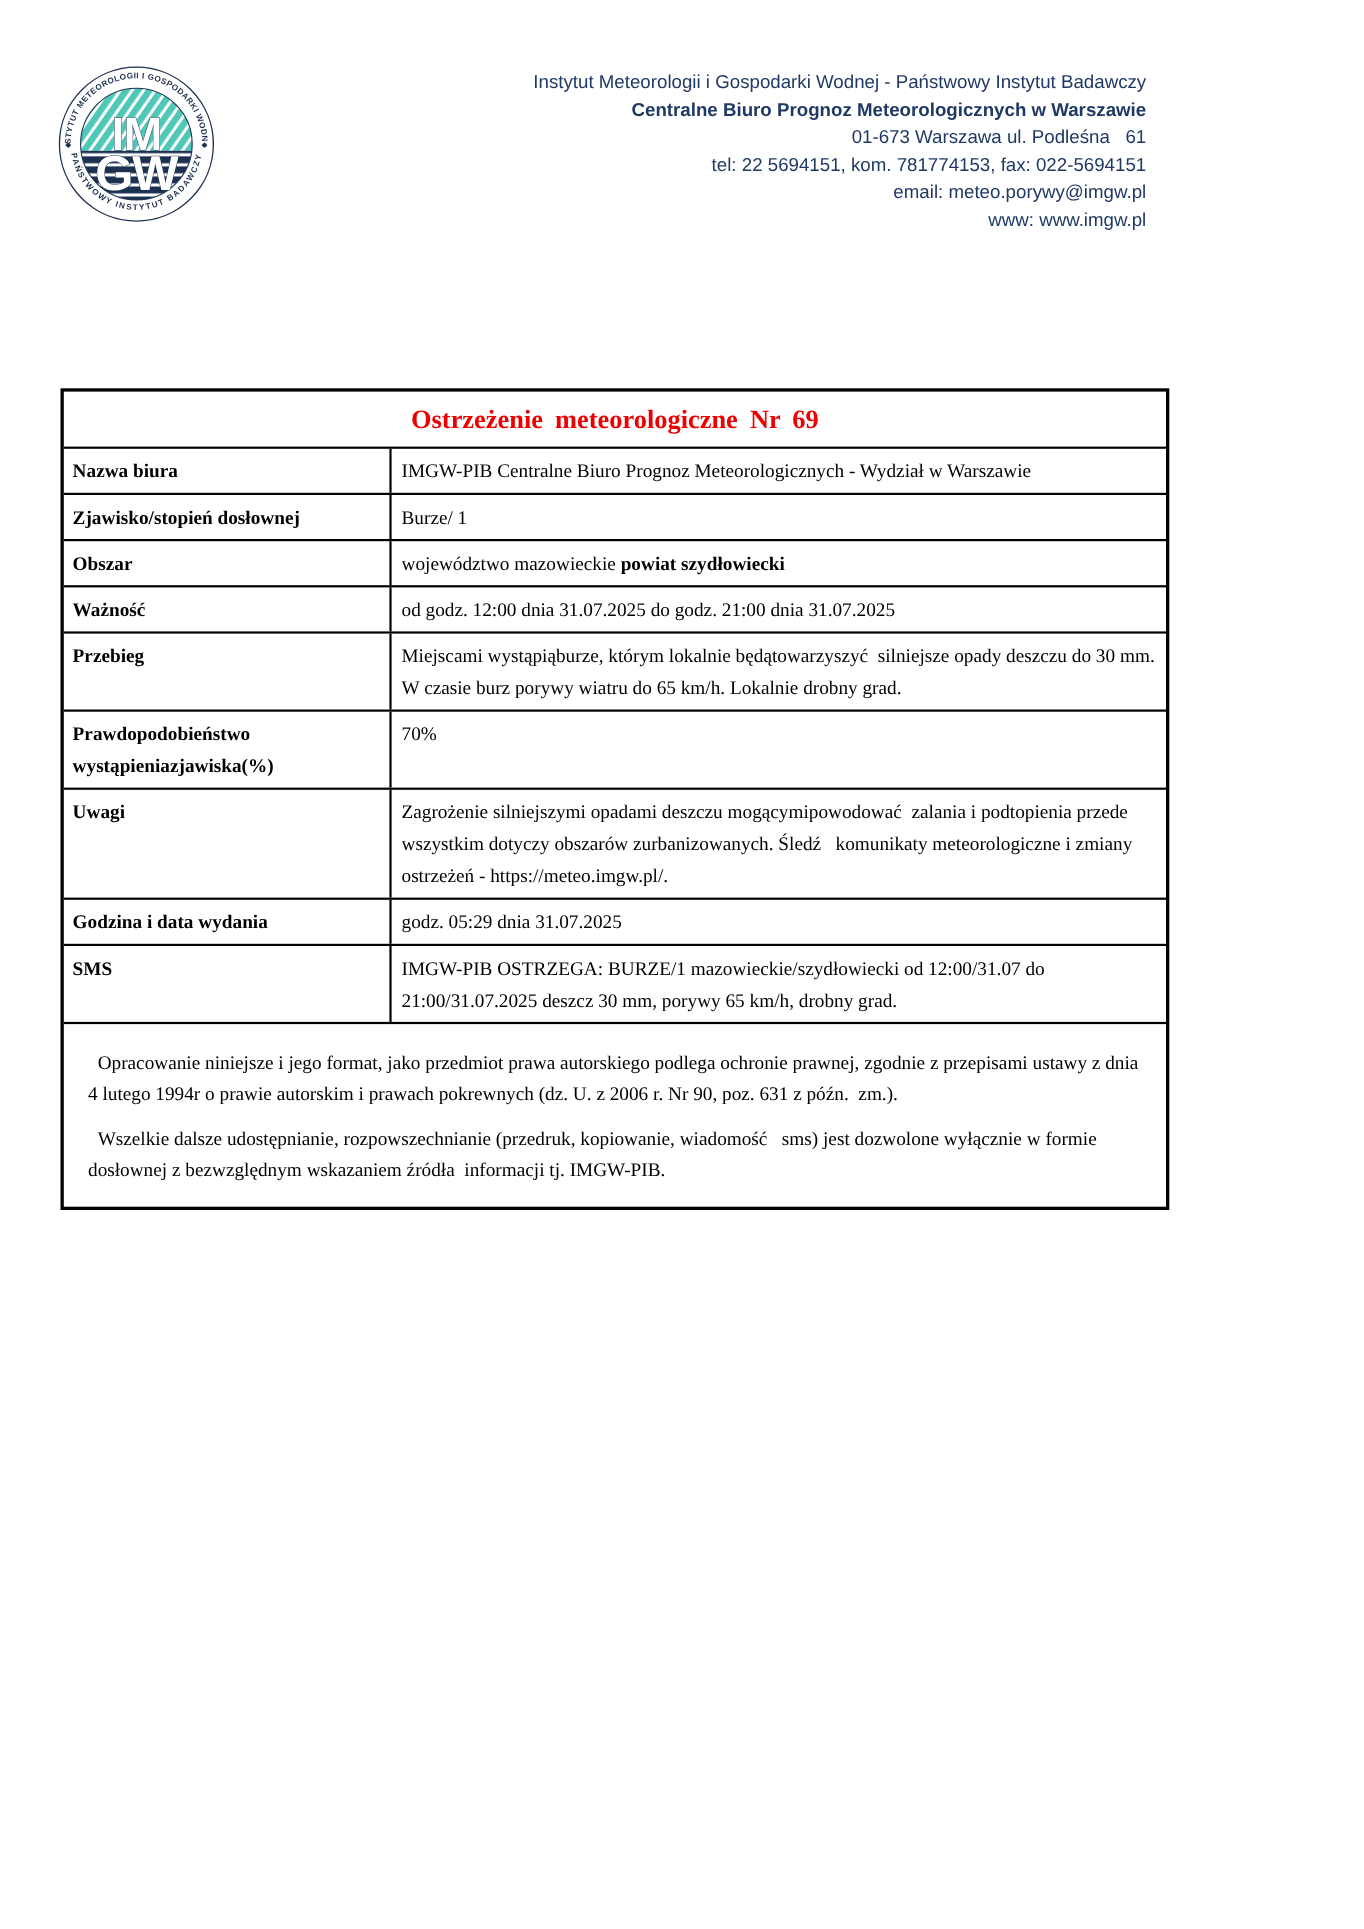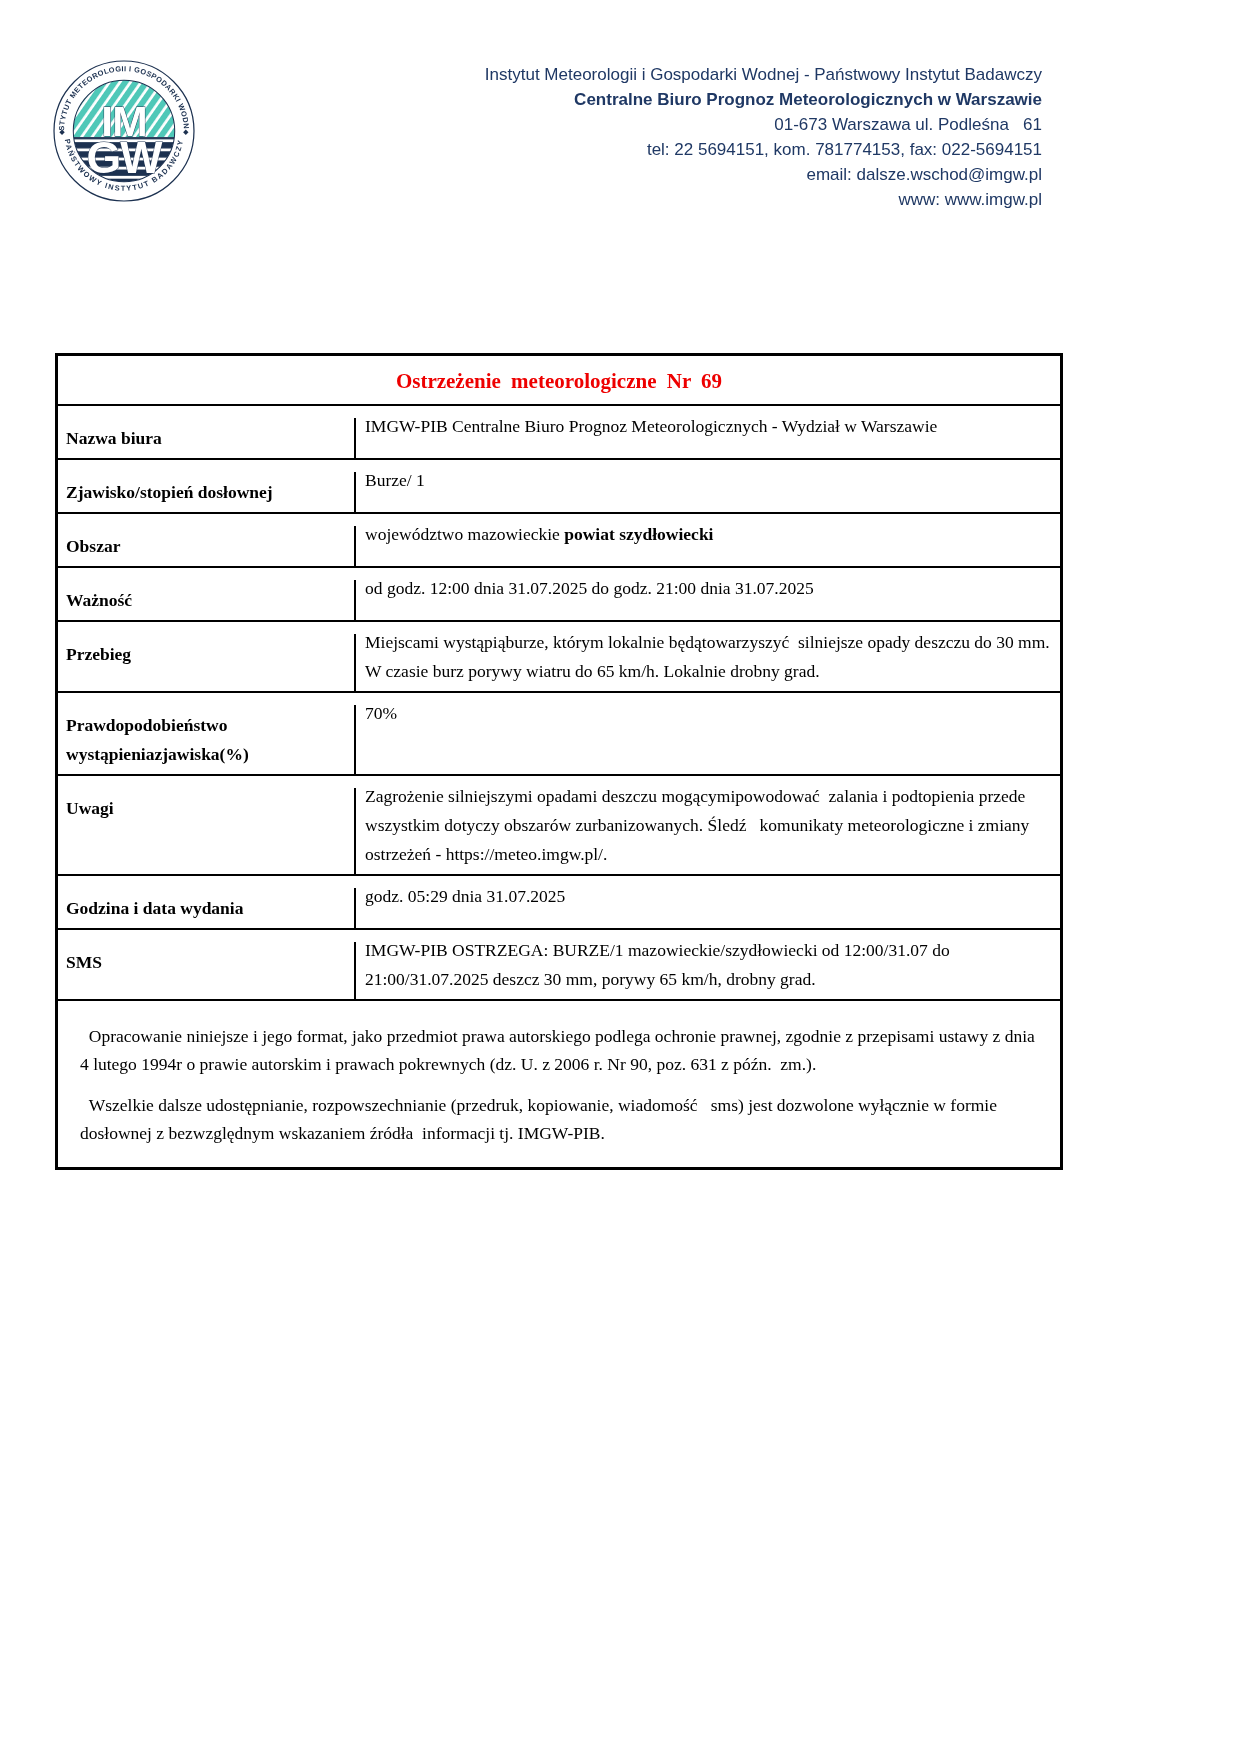--- a/index.html
+++ b/index.html
@@ -27,27 +27,27 @@
   
   .wtable{
     position:absolute;left:55px;top:353px;width:1008px;
     border:3px solid var(--table-border);
     font-family:"Liberation Serif",serif;font-size:17.5px;color:var(--table-text);
     background:#ffffff;
   }
   .title-row{
     border-bottom:2px solid var(--table-border);
     text-align:center;padding:13px 0 10px 0;
-    font-weight:bold;font-size:21px;color:var(--title-red);
+    font-weight:bold;font-size:24px;color:var(--title-red);
     word-spacing:5px;
   }
   .trow{display:flex;border-bottom:2px solid var(--table-border);}
   .tlabel{
     width:298px;flex:none;border-right:2px solid var(--table-border);
-    font-weight:bold;padding:6px 8px 5px 8px;line-height:29px;margin-top:12px;
+    font-weight:bold;padding:6px 8px 5px 8px;line-height:29px;
   }
   .tvalue{
     flex:1;padding:6px 10px 5px 9px;line-height:29px;white-space:pre-wrap;
   }
   .tfooter{padding:8px 8px 6px 8px;line-height:27.5px;}
   .tfooter p{margin:14px;white-space:pre-wrap;}
   
   .arc-text{
     fill:var(--logo-navy);font-family:"Liberation Sans",sans-serif;
     font-weight:bold;
@@ -96,21 +96,21 @@
       <text class="arc-text" x="9" y="73" font-size="6.5" text-anchor="middle">◆</text>
       <text class="arc-text" x="131" y="73" font-size="6.5" text-anchor="middle">◆</text>
     </svg>
   </div>
 
   <div class="header-text">
     <div>Instytut Meteorologii i Gospodarki Wodnej - Państwowy Instytut Badawczy</div>
     <div class="bold">Centralne Biuro Prognoz Meteorologicznych w Warszawie</div>
     <div>01-673 Warszawa ul. Podleśna   61</div>
     <div>tel: 22 5694151, kom. 781774153, fax: 022-5694151</div>
-    <div>email: dalsze.wschod@imgw.pl</div>
+    <div>email: meteo.porywy@imgw.pl</div>
     <div>www: www.imgw.pl</div>
   </div>
 
   <div class="wtable">
     <div class="title-row">Ostrzeżenie meteorologiczne Nr 69</div>
     <div id="rows">
         <div class="trow">
           <div class="tlabel">Nazwa biura</div>
           <div class="tvalue"><span>IMGW-PIB Centralne Biuro Prognoz Meteorologicznych - Wydział w Warszawie</span></div>
         </div>

